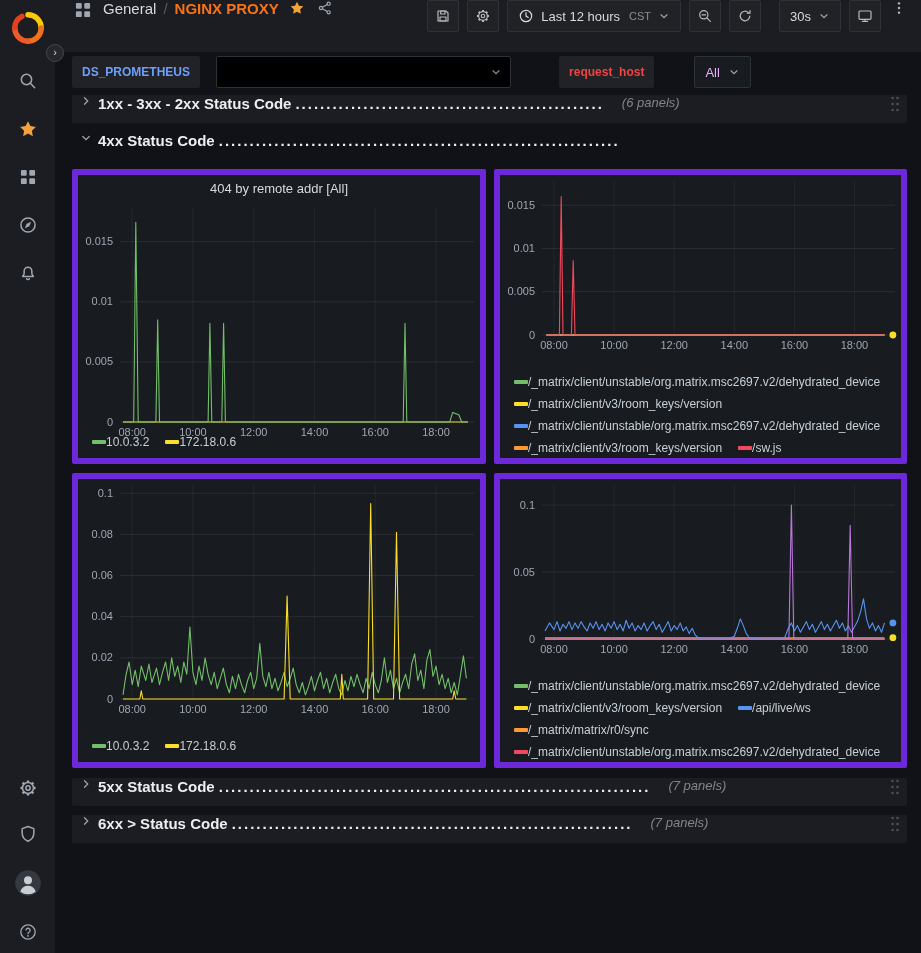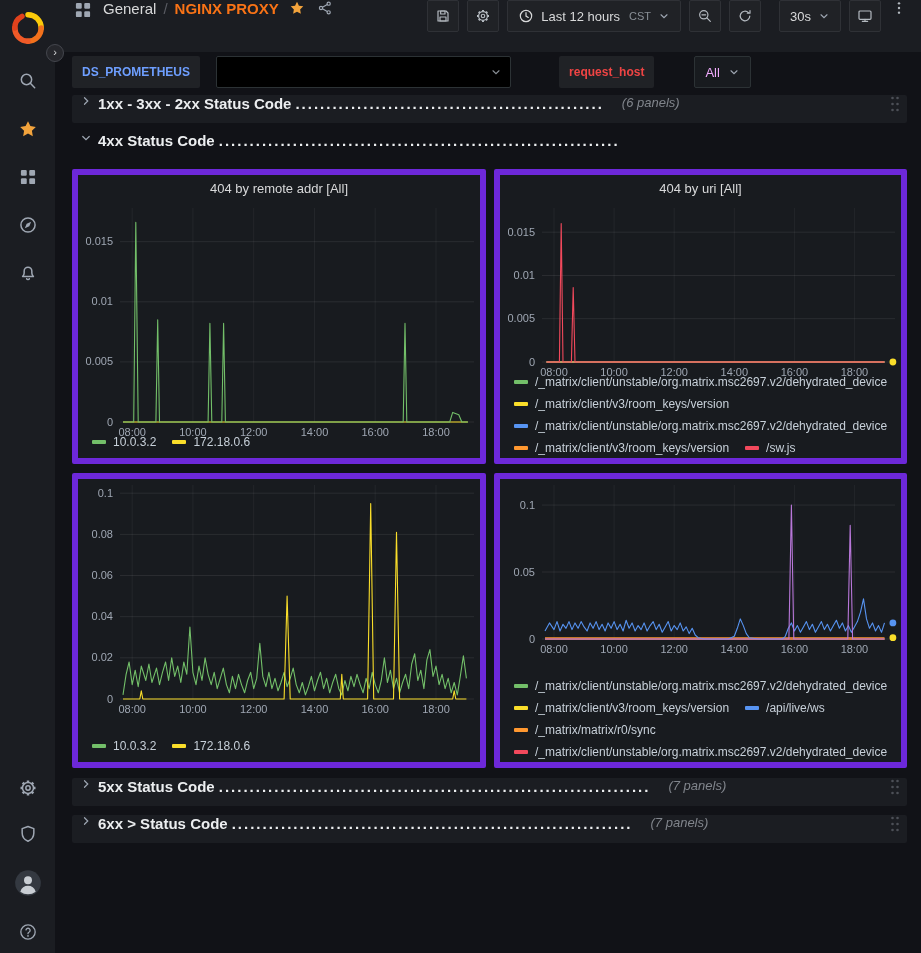--- a/index.html
+++ b/index.html
@@ -64,21 +64,21 @@
 
   .panel-grid{display:grid;grid-template-columns:414px 413px;gap:9px 8px;margin-bottom:10px}
   .panel{height:295px;background:#181b1f;border:6px solid #6d28d9;border-radius:2px;
     display:flex;flex-direction:column;overflow:hidden}
   .panel-title{height:27px;display:flex;align-items:center;justify-content:center;font-size:13px;
     font-weight:500;color:#d8d9da;cursor:pointer;flex-shrink:0}
   .chart{flex:1;min-height:0}
   .lg{flex-shrink:0;display:flex;flex-wrap:wrap;align-content:flex-start;column-gap:16px;row-gap:2px;
     padding:2px 8px 6px 14px;overflow:hidden}
   .lg.tall{height:88px}
-  .lg-item{display:inline-flex;align-items:center;gap:7px;font-size:12px;color:#c7d0d9;
+  .lg-item{display:inline-flex;align-items:center;font-size:12px;color:#c7d0d9;
     line-height:20px;white-space:nowrap;cursor:pointer}
   .sw{width:14px;height:4px;border-radius:1px;display:inline-block;flex-shrink:0}
   .tick{font-family:"Liberation Sans",sans-serif;font-size:11px;fill:#9fa7b3}
 </style>
 </head>
 <body>
 
 <div class="app">
 
   <nav class="sidebar">
@@ -376,21 +376,20 @@
                 <i class="sw" style="background:#73bf69"></i>
                 <span>10.0.3.2</span>
               </span>
               <span class="lg-item">
                 <i class="sw" style="background:#fade2a"></i>
                 <span>172.18.0.6</span>
               </span>
             </div>
         </div>
         <div class="panel">
-          <div class="panel-title">404 by uri [All]</div>
           <div class="chart"><svg width="411" height="178">
                 <line x1="54" y1="160" x2="54" y2="6" stroke="rgba(255,255,255,0.05)"></line>
                 <line x1="114.1" y1="160" x2="114.1" y2="6" stroke="rgba(255,255,255,0.05)"></line>
                 <line x1="174.2" y1="160" x2="174.2" y2="6" stroke="rgba(255,255,255,0.05)"></line>
                 <line x1="234.3" y1="160" x2="234.3" y2="6" stroke="rgba(255,255,255,0.05)"></line>
                 <line x1="294.4" y1="160" x2="294.4" y2="6" stroke="rgba(255,255,255,0.05)"></line>
                 <line x1="354.4" y1="160" x2="354.4" y2="6" stroke="rgba(255,255,255,0.05)"></line>
                 <line x1="42" y1="160" x2="395" y2="160" stroke="rgba(255,255,255,0.08)"></line>
                 <text x="35" y="163.5" class="tick" text-anchor="end">0</text>
                 <line x1="42" y1="116.7" x2="395" y2="116.7" stroke="rgba(255,255,255,0.08)"></line>

